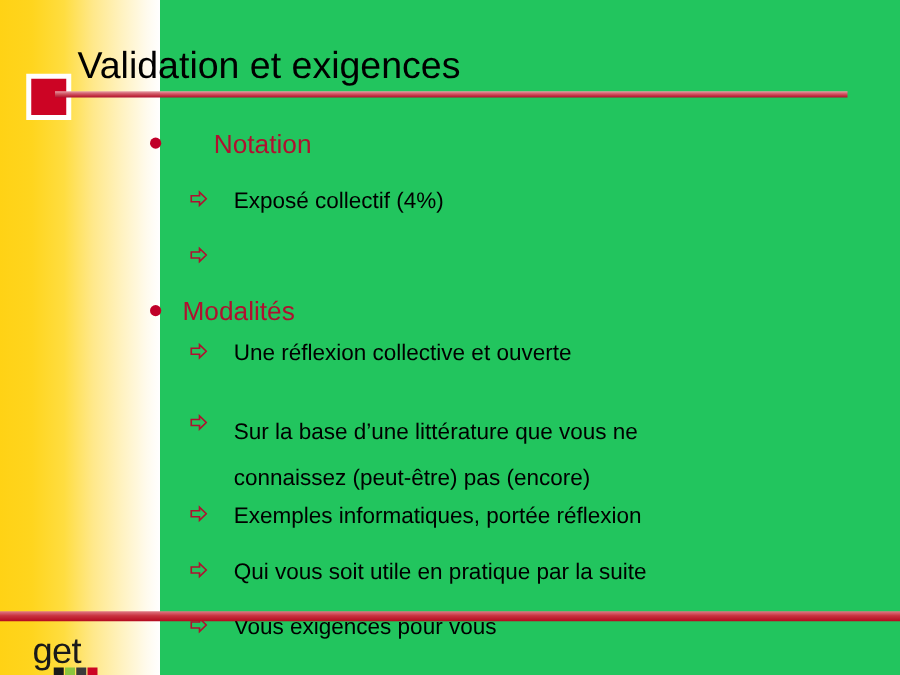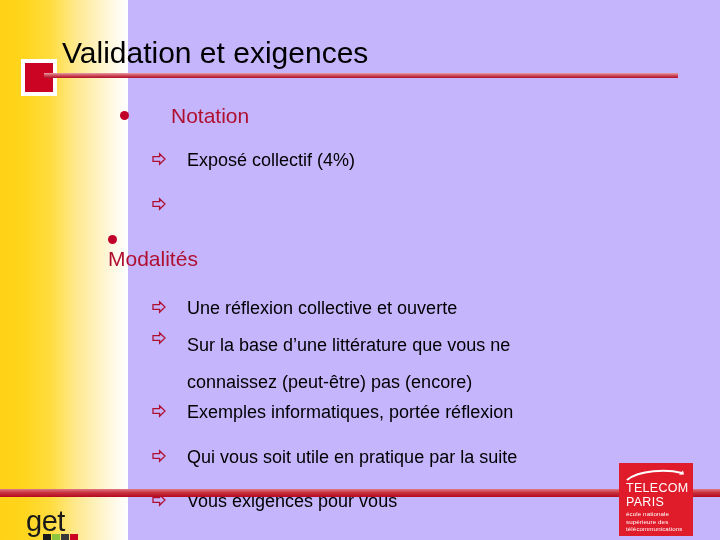--- a/index.html
+++ b/index.html
@@ -9,21 +9,21 @@
   }
   body {
     font-family: "Liberation Sans", sans-serif;
   }
 
   .slide {
     position: relative;
     width: 720px;
     height: 540px;
     overflow: hidden;
-    background: #c4b5fd;
+    background: #22c55e;
   }
 
   
   .left-gradient {
     position: absolute;
     left: 0;
     top: 0;
     width: 128px;
     height: 540px;
     background: linear-gradient(to right,
@@ -265,26 +265,26 @@
     </div>
 
     <div class="lvl2" style="left:152px; top:193px;">
       <span class="arrow">
         <svg viewBox="0 0 14 14" width="14" height="14">
           <path d="M1 4.6 H7.6 V1.8 L13 7 L7.6 12.2 V9.4 H1 Z" fill="none" stroke="#b01030" stroke-width="1.3"></path>
         </svg>
       </span>
     </div>
 
-    <div class="lvl1" style="left:108px; top:238px;flex-direction:column;">
+    <div class="lvl1" style="left:120px; top:238px;">
       <span class="dot"></span>
       <span>Modalités</span>
     </div>
 
-    <div class="lvl2" style="left:152px; top:296px;justify-content:flex-end;">
+    <div class="lvl2" style="left:152px; top:270px;justify-content:flex-end;">
       <span class="arrow">
         <svg viewBox="0 0 14 14" width="14" height="14">
           <path d="M1 4.6 H7.6 V1.8 L13 7 L7.6 12.2 V9.4 H1 Z" fill="none" stroke="#b01030" stroke-width="1.3"></path>
         </svg>
       </span>
       <span class="txt">Une réflexion collective et ouverte</span>
     </div>
 
     <div class="lvl2" style="left:152px; top:327px;">
       <span class="arrow">
@@ -330,25 +330,14 @@
   <div class="get-logo">
     <div class="get-word">get</div>
     <div class="get-blocks">
       <span style="background:#1a1a1a;"></span>
       <span style="background:#8cc63f;"></span>
       <span style="background:#3a3a3a;"></span>
       <span style="background:#cc0424;"></span>
     </div>
   </div>
 
-  <div class="tp-logo">
-    <svg class="tp-swoosh" viewBox="0 0 62 16">
-      <path d="M2 12 C14 2, 42 1, 57 5" fill="none" stroke="#ffffff" stroke-width="2"></path>
-      <path d="M58 2.5 L59 6.5 L54 6.8 Z" fill="#ffffff"></path>
-    </svg>
-    <div class="tp-name">
-      <div>TELECOM</div>
-      <div>PARIS</div>
-    </div>
-    <div class="tp-sub">école nationale supérieure des télécommunications</div>
-  </div>
 
 </div>
 
 </body></html>

